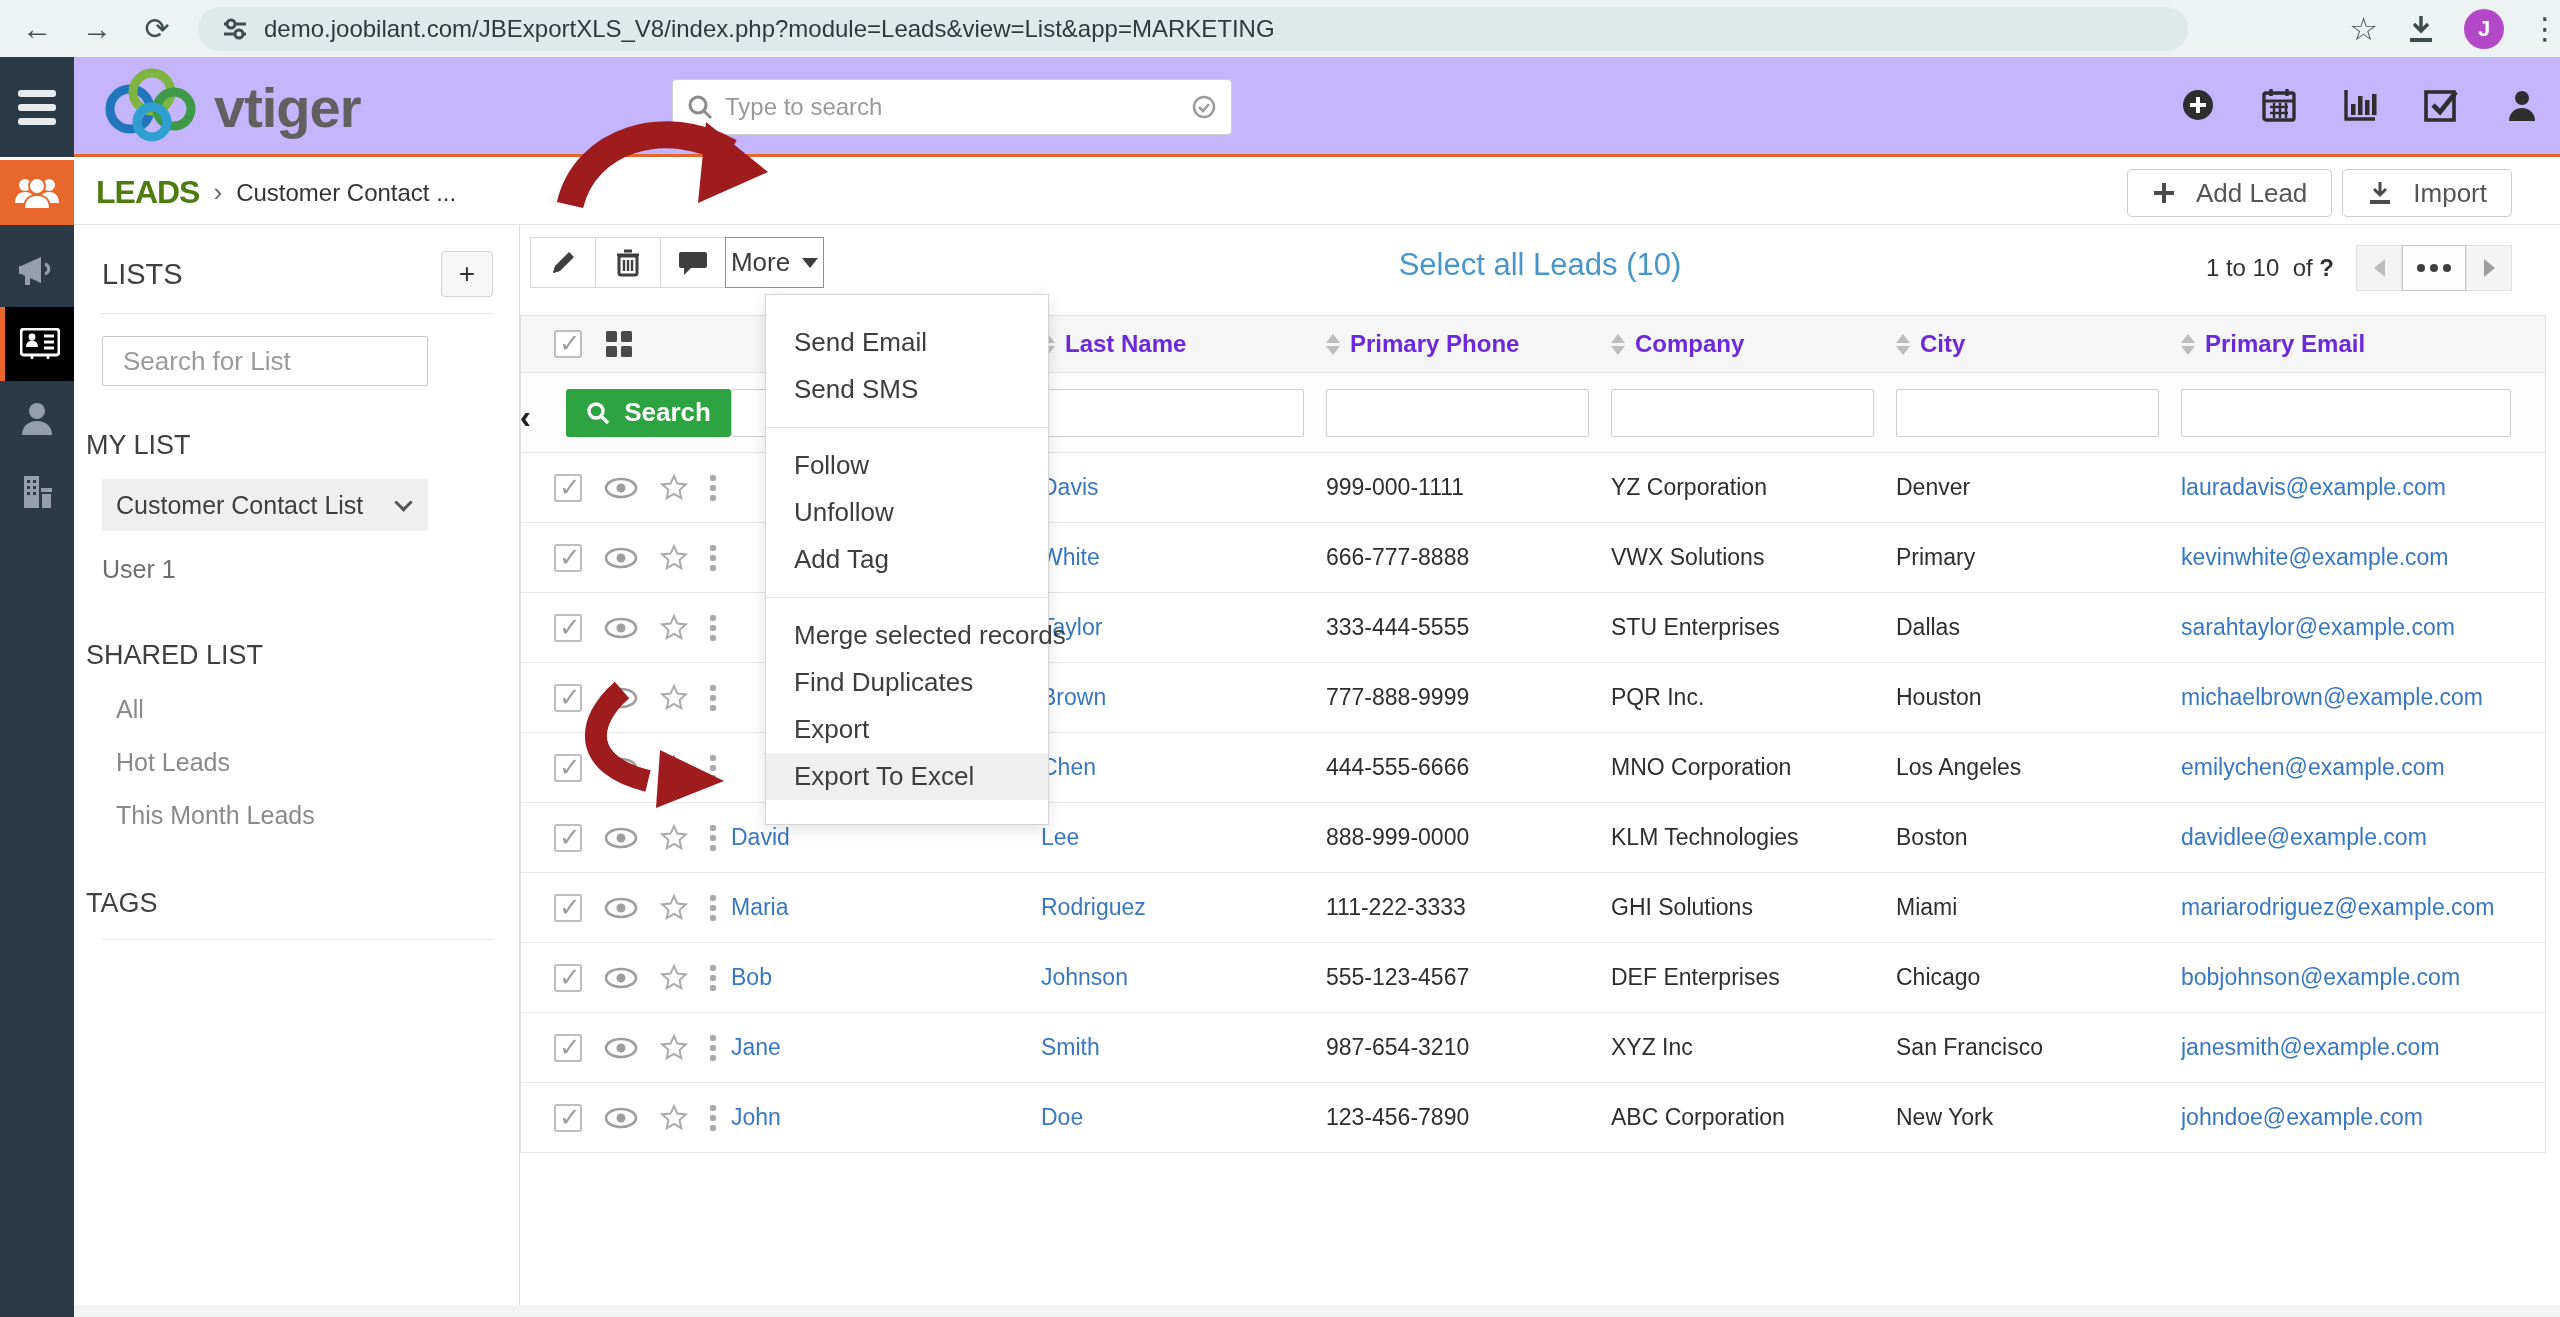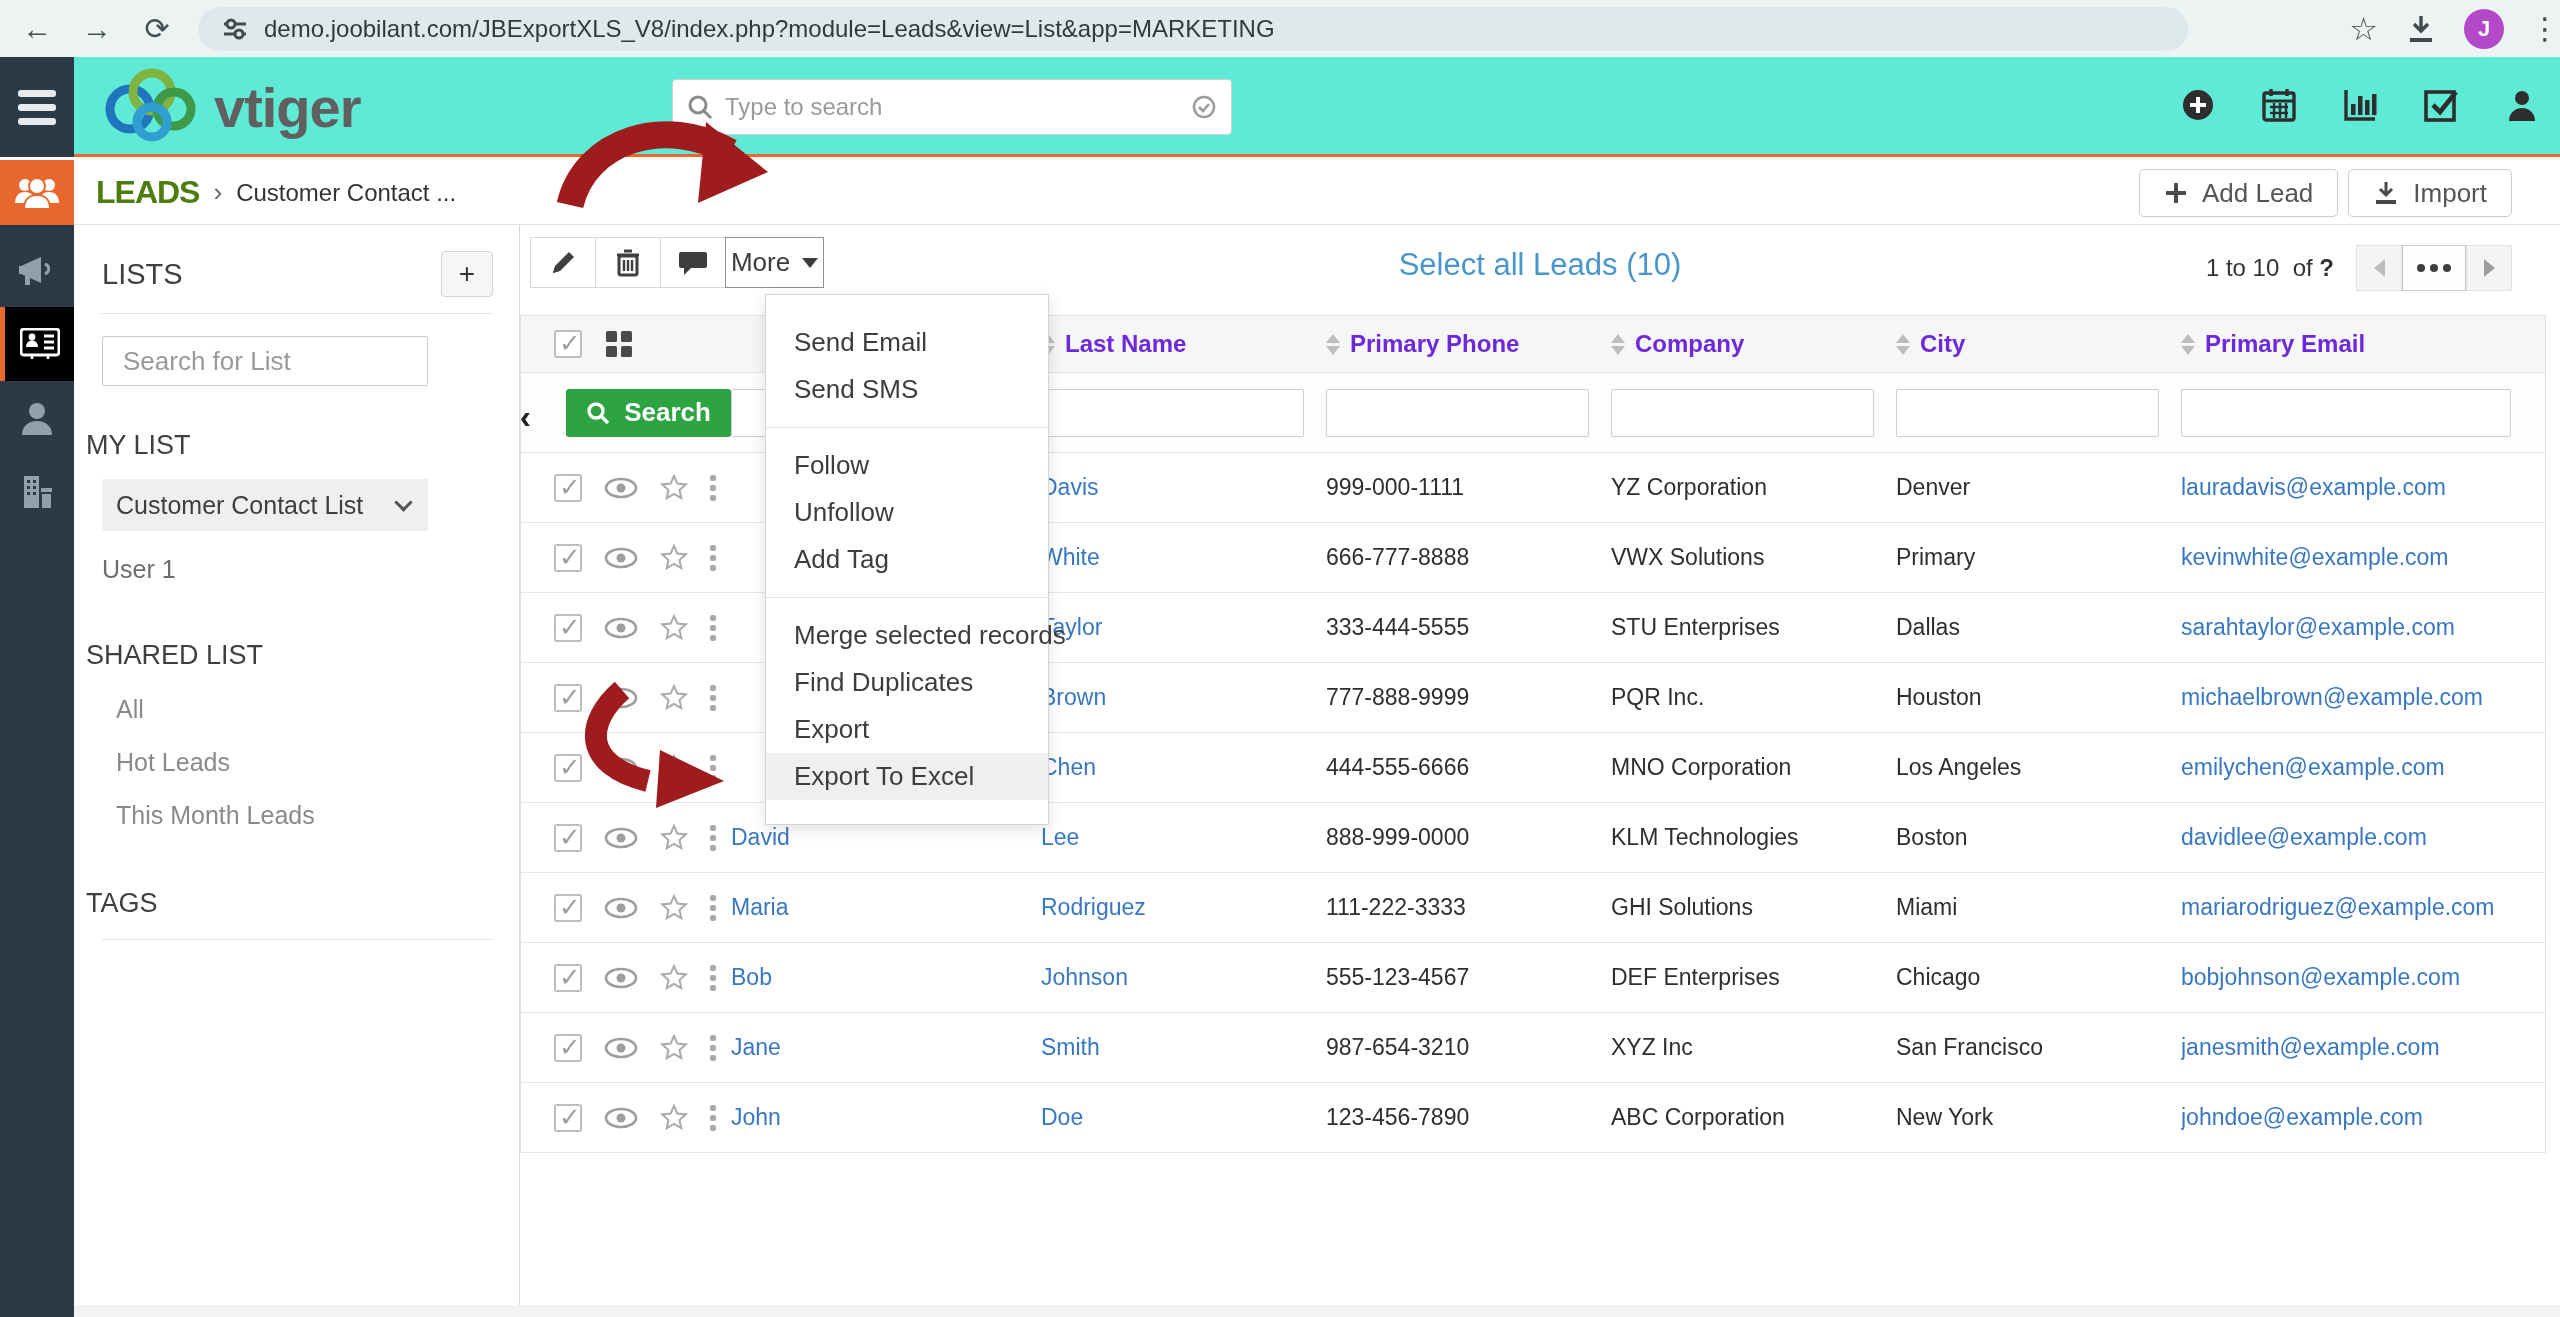--- a/index.html
+++ b/index.html
@@ -10,40 +10,40 @@
   .browser-bar { position:absolute; left:0; top:0; width:2560px; height:57px; background:#EDF2F3; display:flex; align-items:center; }
   .nav-ic { width:46px; height:46px; display:flex; align-items:center; justify-content:center; font-size:30px; color:#41504F; margin-left:14px; cursor:pointer; }
   .url-pill { margin-left:18px; width:1990px; height:44px; background:#DEE9EA; border-radius:22px; display:flex; align-items:center; padding:0 24px; }
   .url-text { font-size:24px; color:#2F3A3C; margin-left:16px; white-space:nowrap; }
   .browser-right { display:flex; align-items:center; margin-left:auto; margin-right:10px; gap:26px; }
   .bm-star { font-size:32px; color:#41504F; }
   .avatar { width:40px; height:40px; border-radius:50%; background:#B348C8; color:#fff; font-size:22px; font-weight:bold; display:flex; align-items:center; justify-content:center; }
   .kebab { font-size:30px; color:#41504F; width:20px; text-align:center; }
 
   
-  .app-header { position:absolute; left:0; top:57px; width:2560px; height:100px; background:#5eead4; border-bottom:3px solid #E8672C; }
+  .app-header { position:absolute; left:0; top:57px; width:2560px; height:100px; background:#c4b5fd; border-bottom:3px solid #E8672C; }
   .hamburger-tile { position:absolute; left:0; top:0; width:74px; height:100px; background:#2B3A47; display:flex; flex-direction:column; align-items:center; justify-content:center; gap:7px; cursor:pointer; }
   .hamburger-tile span { display:block; width:38px; height:7px; background:#E8EBED; border-radius:3px; }
   .logo { position:absolute; left:96px; top:8px; display:flex; align-items:center; }
   .logo-text { font-size:56px; font-weight:bold; color:#606060; letter-spacing:-1px; margin-left:6px; }
   .global-search { position:absolute; left:672px; top:22px; width:560px; height:56px; border:1px solid #CFCFCF; border-radius:4px; background:#fff; display:flex; align-items:center; padding:0 14px; }
   .global-search input { border:none; outline:none; flex:1; font-size:24px; color:#444; margin-left:12px; font-family:inherit; background:transparent; }
   .global-search input::placeholder { color:#9A9A9A; }
   .header-icons { position:absolute; right:18px; top:28px; display:flex; gap:41px; align-items:center; }
   .header-icons .hic { width:40px; height:40px; display:flex; align-items:center; justify-content:center; cursor:pointer; }
 
   
   .module-bar { position:absolute; left:0; top:160px; width:2560px; height:65px; background:#fff; border-bottom:1px solid #E2E2E2; }
   .module-tile { position:absolute; left:0; top:0; width:74px; height:65px; background:#E8672C; display:flex; align-items:center; justify-content:center; }
   .breadcrumb { position:absolute; left:96px; top:0; height:65px; display:flex; align-items:center; gap:14px; }
   .bc-module { font-size:32px; font-weight:bold; color:#4d7c0f; letter-spacing:-1px; }
   .bc-sep { font-size:26px; color:#666; }
   .bc-view { font-size:24px; color:#333; }
   .module-actions { position:absolute; right:48px; top:9px; display:flex; gap:10px; }
-  .mod-btn { height:48px; background:#fff; border:1px solid #CCC; border-radius:5px; display:flex; align-items:center; gap:14px; padding:0 24px; font-size:26px; color:#555; cursor:pointer; }
+  .mod-btn { height:48px; background:#fff; border:1px solid #CCC; border-radius:5px; display:flex; align-items:center; gap:20px; padding:0 24px; font-size:26px; color:#555; cursor:pointer; }
 
   
   .rail { position:absolute; left:0; top:225px; width:74px; height:1092px; background:#2B3A47; }
   .rail-item { width:74px; height:74px; display:flex; align-items:center; justify-content:center; cursor:pointer; }
   .rail-item.sel { background:#000; border-left:5px solid #E8672C; }
 
   
   .lists-panel { position:absolute; left:74px; top:225px; width:446px; height:1092px; background:#fff; border-right:1px solid #D9D9D9; }
   .lp-head { display:flex; align-items:center; justify-content:space-between; padding:26px 26px 16px 28px; }
   .lp-title { font-size:29px; color:#3F3F3F; }

